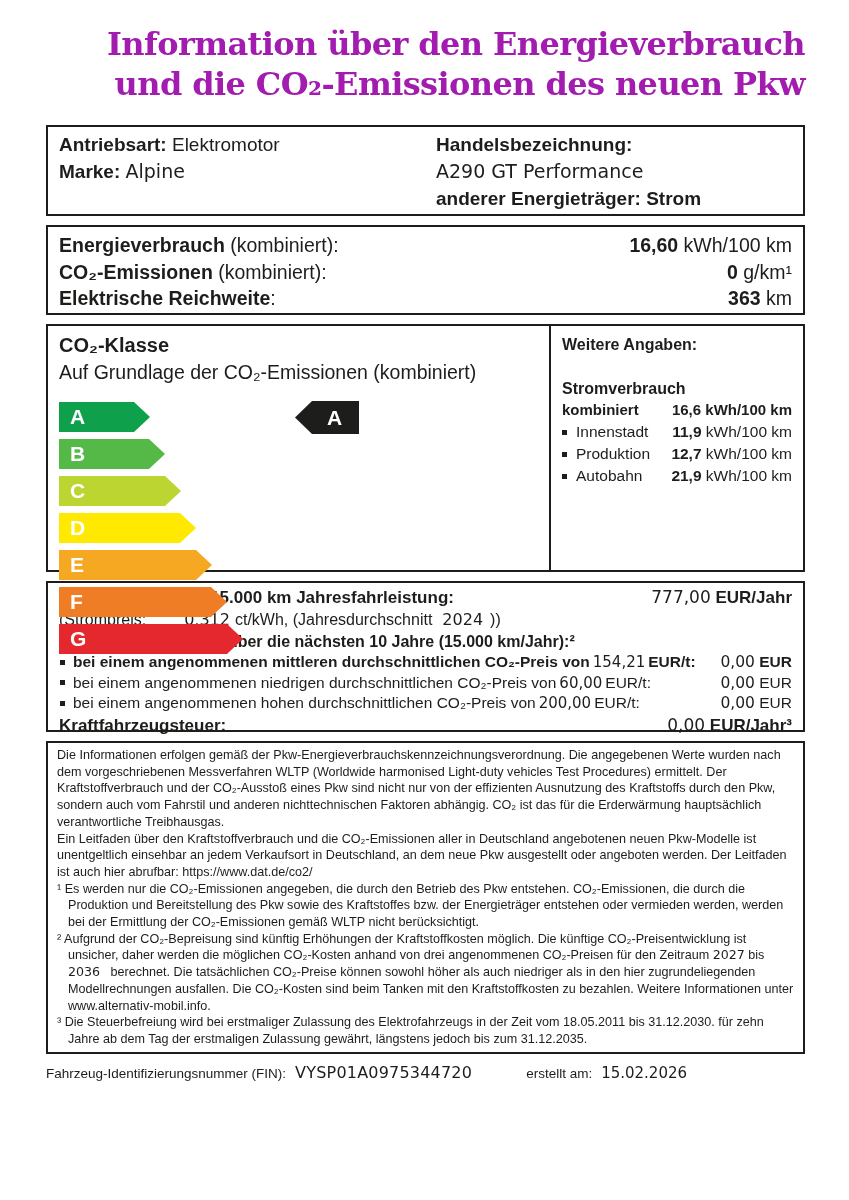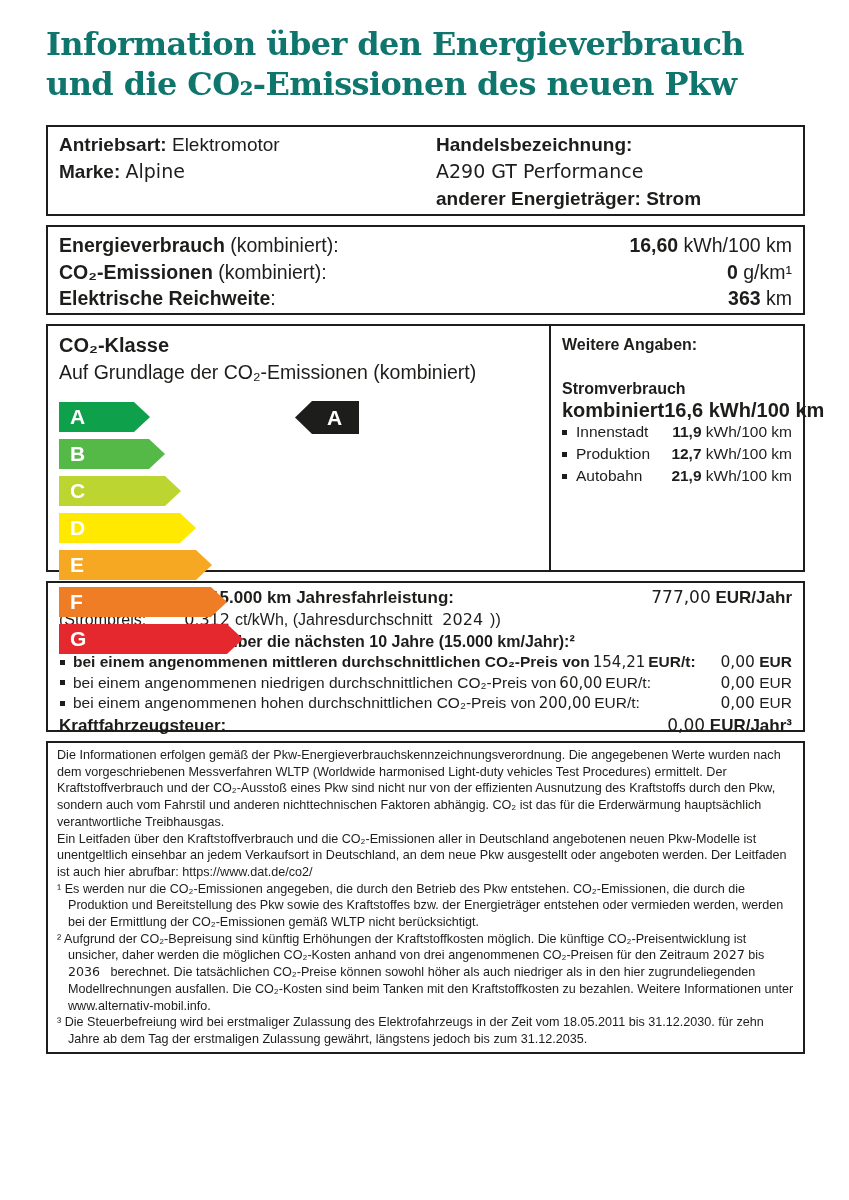--- a/index.html
+++ b/index.html
@@ -3,21 +3,21 @@
 <meta charset="utf-8">
 <style>
   html,body{margin:0;padding:0;}
   body{
     width:849px;height:1200px;background:#ffffff;color:#1d1d1b;
     font-family:"Liberation Sans",sans-serif;overflow:hidden;
   }
   .page{padding:24px 44px 0 46px;box-sizing:border-box;width:849px;height:1200px;}
   .title{
     font-family:"DejaVu Serif",serif;font-weight:700;font-size:32px;line-height:40px;
-    letter-spacing:-0.6px;margin:0 0 21px 0;color:#0f766e;
+    letter-spacing:-0.6px;margin:0 0 21px 0;color:#a21caf;text-align:right;
   }
   .b{font-weight:700;}
   .fv{font-family:"DejaVu Sans",sans-serif;font-weight:400;}
   .box{border:2px solid #1d1d1b;margin-bottom:9px;padding:4px 11px;box-sizing:border-box;}
 
   
   .box1{display:flex;height:91px;}
   .box1 .col-l{width:377px;}
   .box1 .line{font-size:19px;line-height:27px;white-space:nowrap;}
 
@@ -39,21 +39,21 @@
   }
   .indicator{
     position:absolute;left:236px;top:-1px;width:64px;height:33px;
     color:#fff;font-weight:700;font-size:21px;line-height:33px;text-align:center;
     padding-left:15px;box-sizing:border-box;
     clip-path:polygon(17px 0,100% 0,100% 100%,17px 100%,0 50%);
   }
   .box3-right{width:254px;border-left:2px solid #1d1d1b;padding:8px 11px;box-sizing:border-box;}
   .wa-heading{font-size:16px;font-weight:700;line-height:21px;margin-bottom:23px;}
   .wa-sub{font-size:16px;font-weight:700;line-height:21px;}
-  .wa-komb{display:flex;align-items:baseline;font-weight:700;font-size:20px;line-height:22px;}
+  .wa-komb{display:flex;align-items:baseline;font-weight:700;font-size:15px;line-height:22px;}
   .wa-komb .val{margin-left:auto;white-space:nowrap;}
   .wa-row{display:flex;align-items:baseline;font-size:15.5px;line-height:22px;}
   .wa-row .val{margin-left:auto;white-space:nowrap;}
   .sq{width:5px;height:5px;background:#1d1d1b;display:inline-block;flex:none;align-self:center;margin-right:9px;}
 
   
   .box4{height:151px;padding:3px 11px;}
   .b4row{display:flex;align-items:baseline;}
   .r1{font-size:17px;line-height:23px;}
   .r1 .val{margin-left:auto;white-space:nowrap;}
@@ -203,14 +203,20 @@
       <span>¹</span> <span>Es werden nur die CO₂-Emissionen angegeben, die durch den Betrieb des Pkw entstehen. CO₂-Emissionen, die durch die Produktion und Bereitstellung des Pkw sowie des Kraftstoffes bzw. der Energieträger entstehen oder vermieden werden, werden bei der Ermittlung der CO₂-Emissionen gemäß WLTP nicht berücksichtigt.</span>
     </div>
     <div class="fn">
       <span>²</span> <span>Aufgrund der CO₂-Bepreisung sind künftig Erhöhungen der Kraftstoffkosten möglich. Die künftige CO₂-Preisentwicklung ist unsicher, daher werden die möglichen CO₂-Kosten anhand von drei angenommenen CO₂-Preisen für den Zeitraum</span> <span class="fv">2027</span> <span>bis</span> <span class="fv">2036</span>&nbsp;&nbsp; <span>berechnet. Die tatsächlichen CO₂-Preise können sowohl höher als auch niedriger als in den hier zugrundeliegenden Modellrechnungen ausfallen. Die CO₂-Kosten sind beim Tanken mit den Kraftstoffkosten zu bezahlen. Weitere Informationen unter www.alternativ-mobil.info.</span>
     </div>
     <div class="fn">
       <span>³</span> <span>Die Steuerbefreiung wird bei erstmaliger Zulassung des Elektrofahrzeugs in der Zeit vom 18.05.2011 bis 31.12.2030. für zehn Jahre ab dem Tag der erstmaligen Zulassung gewährt, längstens jedoch bis zum 31.12.2035.</span>
     </div>
   </div>
 
+  <div class="footer">
+    <span class="fin-label">Fahrzeug-Identifizierungsnummer (FIN):</span>
+    <span class="fv fin-value">VYSP01A0975344720</span>
+    <span class="created-label">erstellt am:</span>
+    <span class="fv created-value">15.02.2026</span>
+  </div>
 
 </div>
 
 </body></html>

